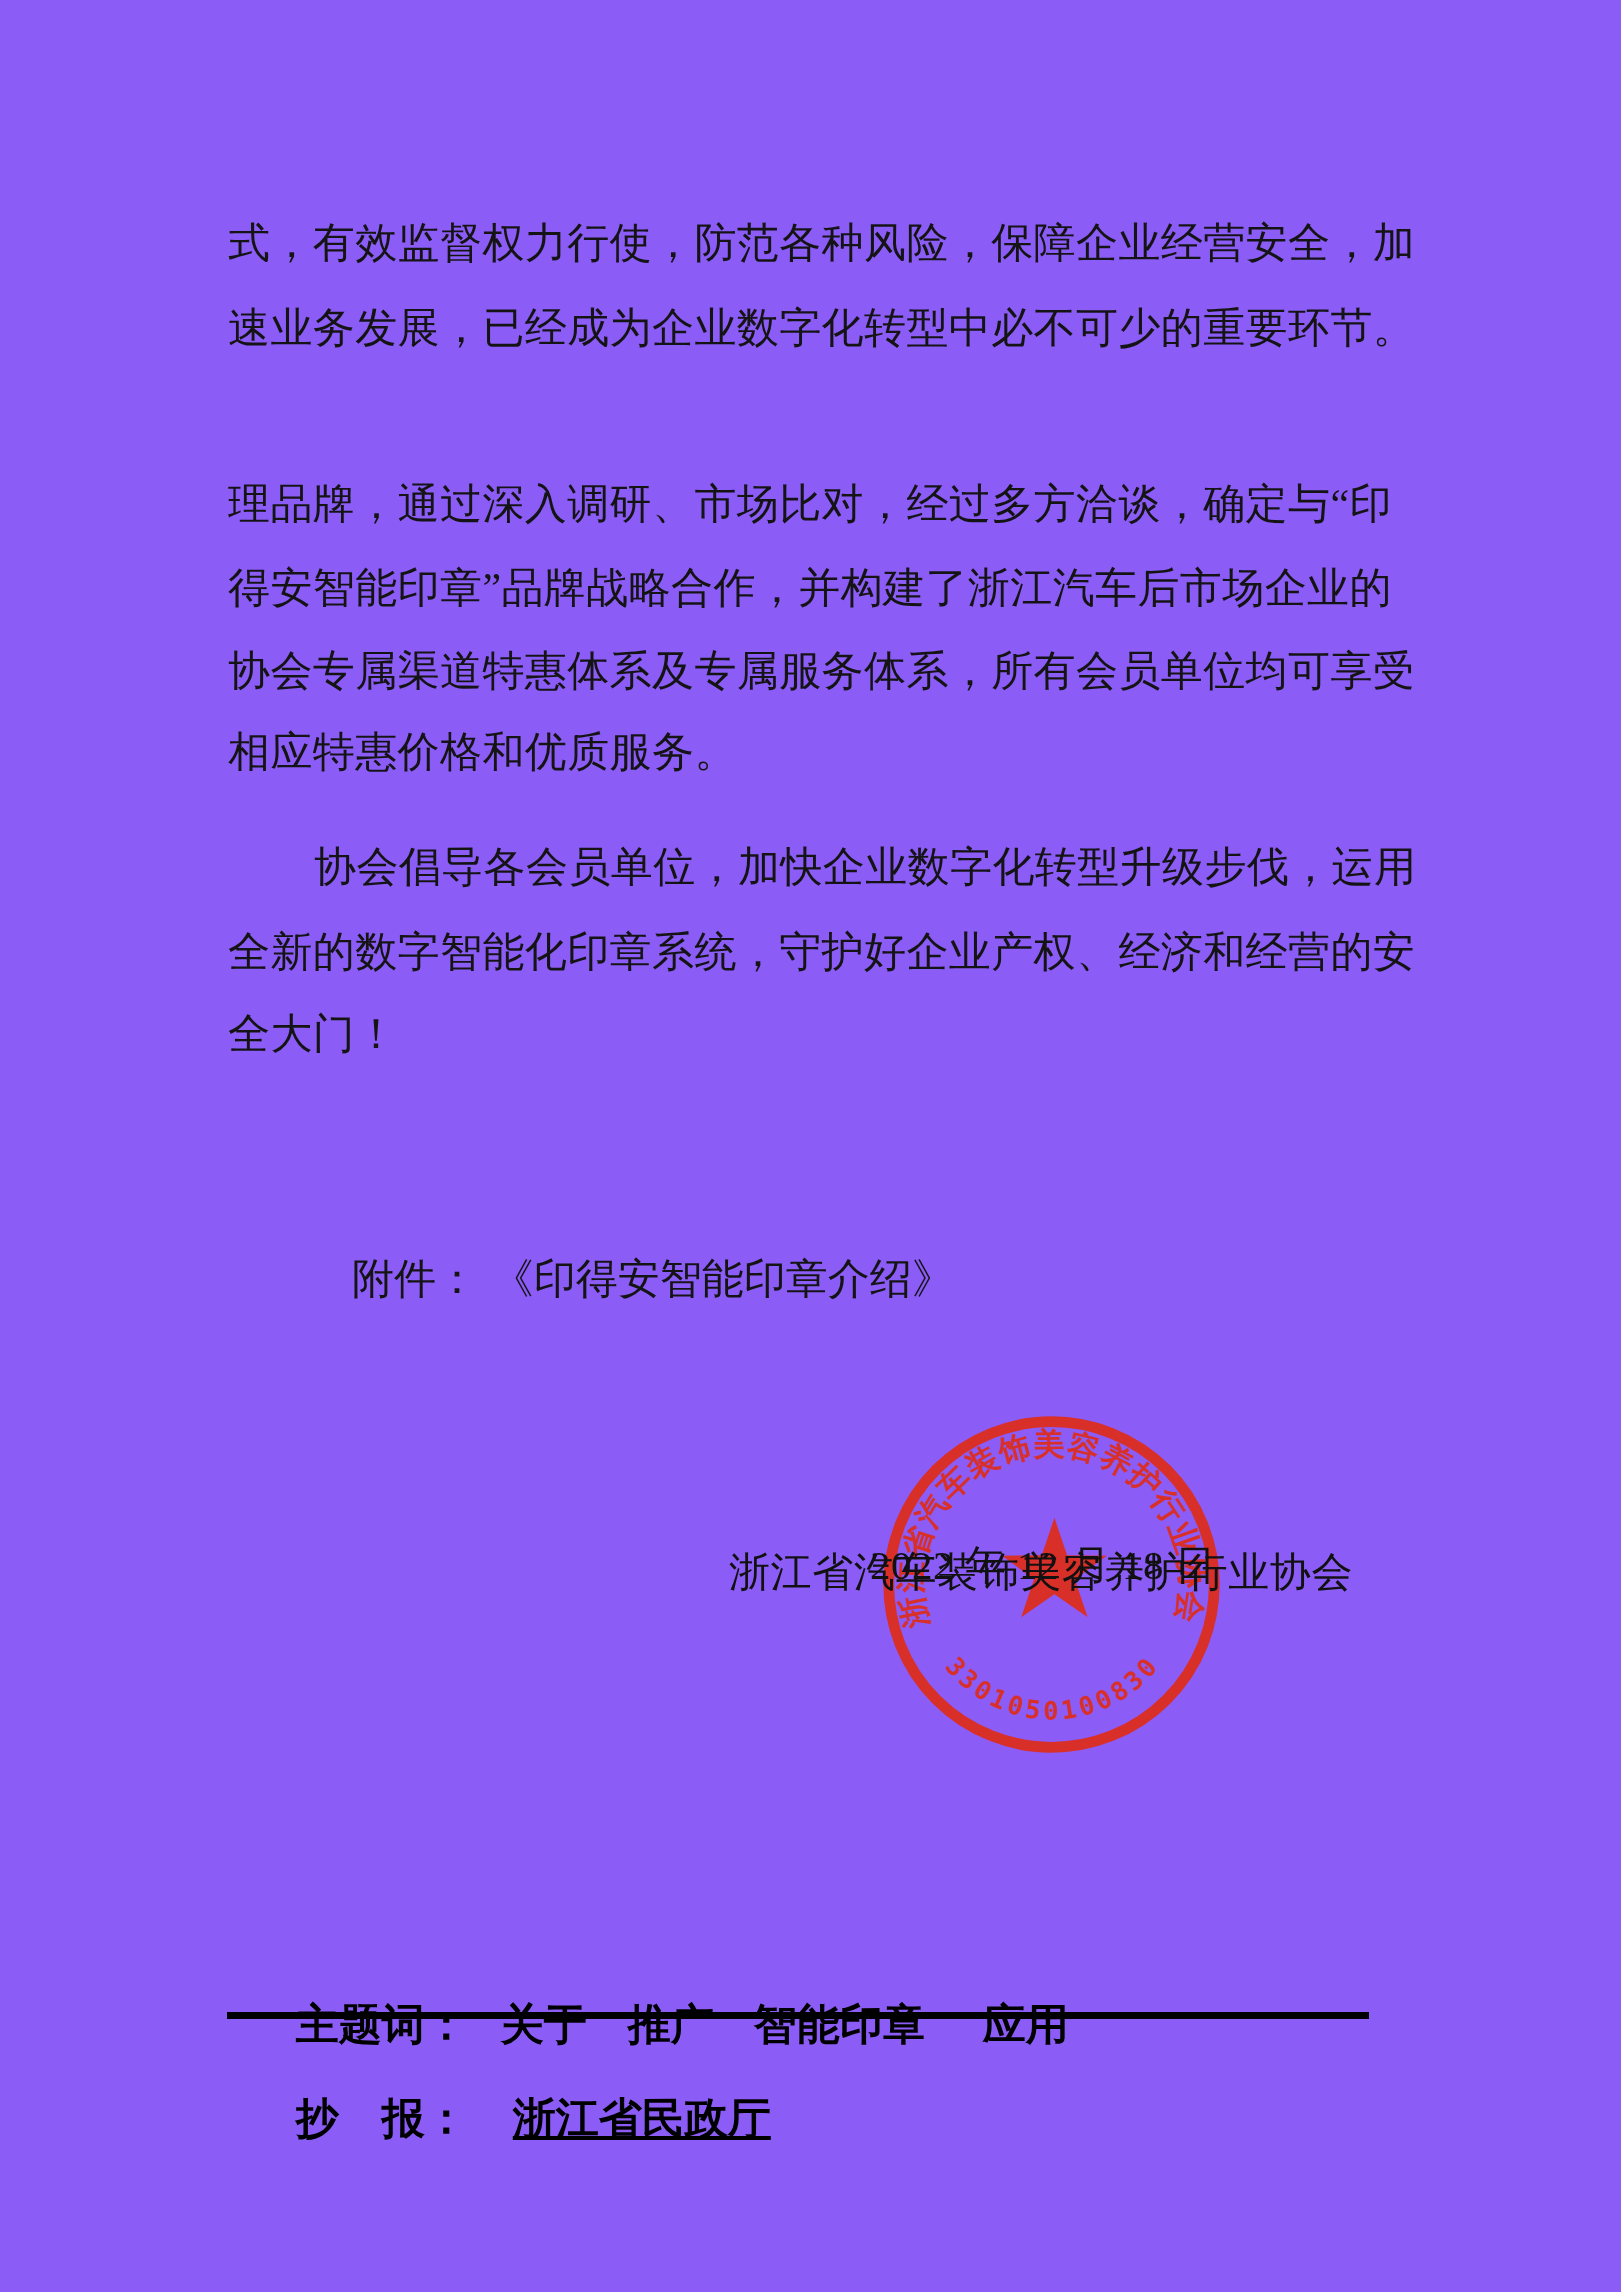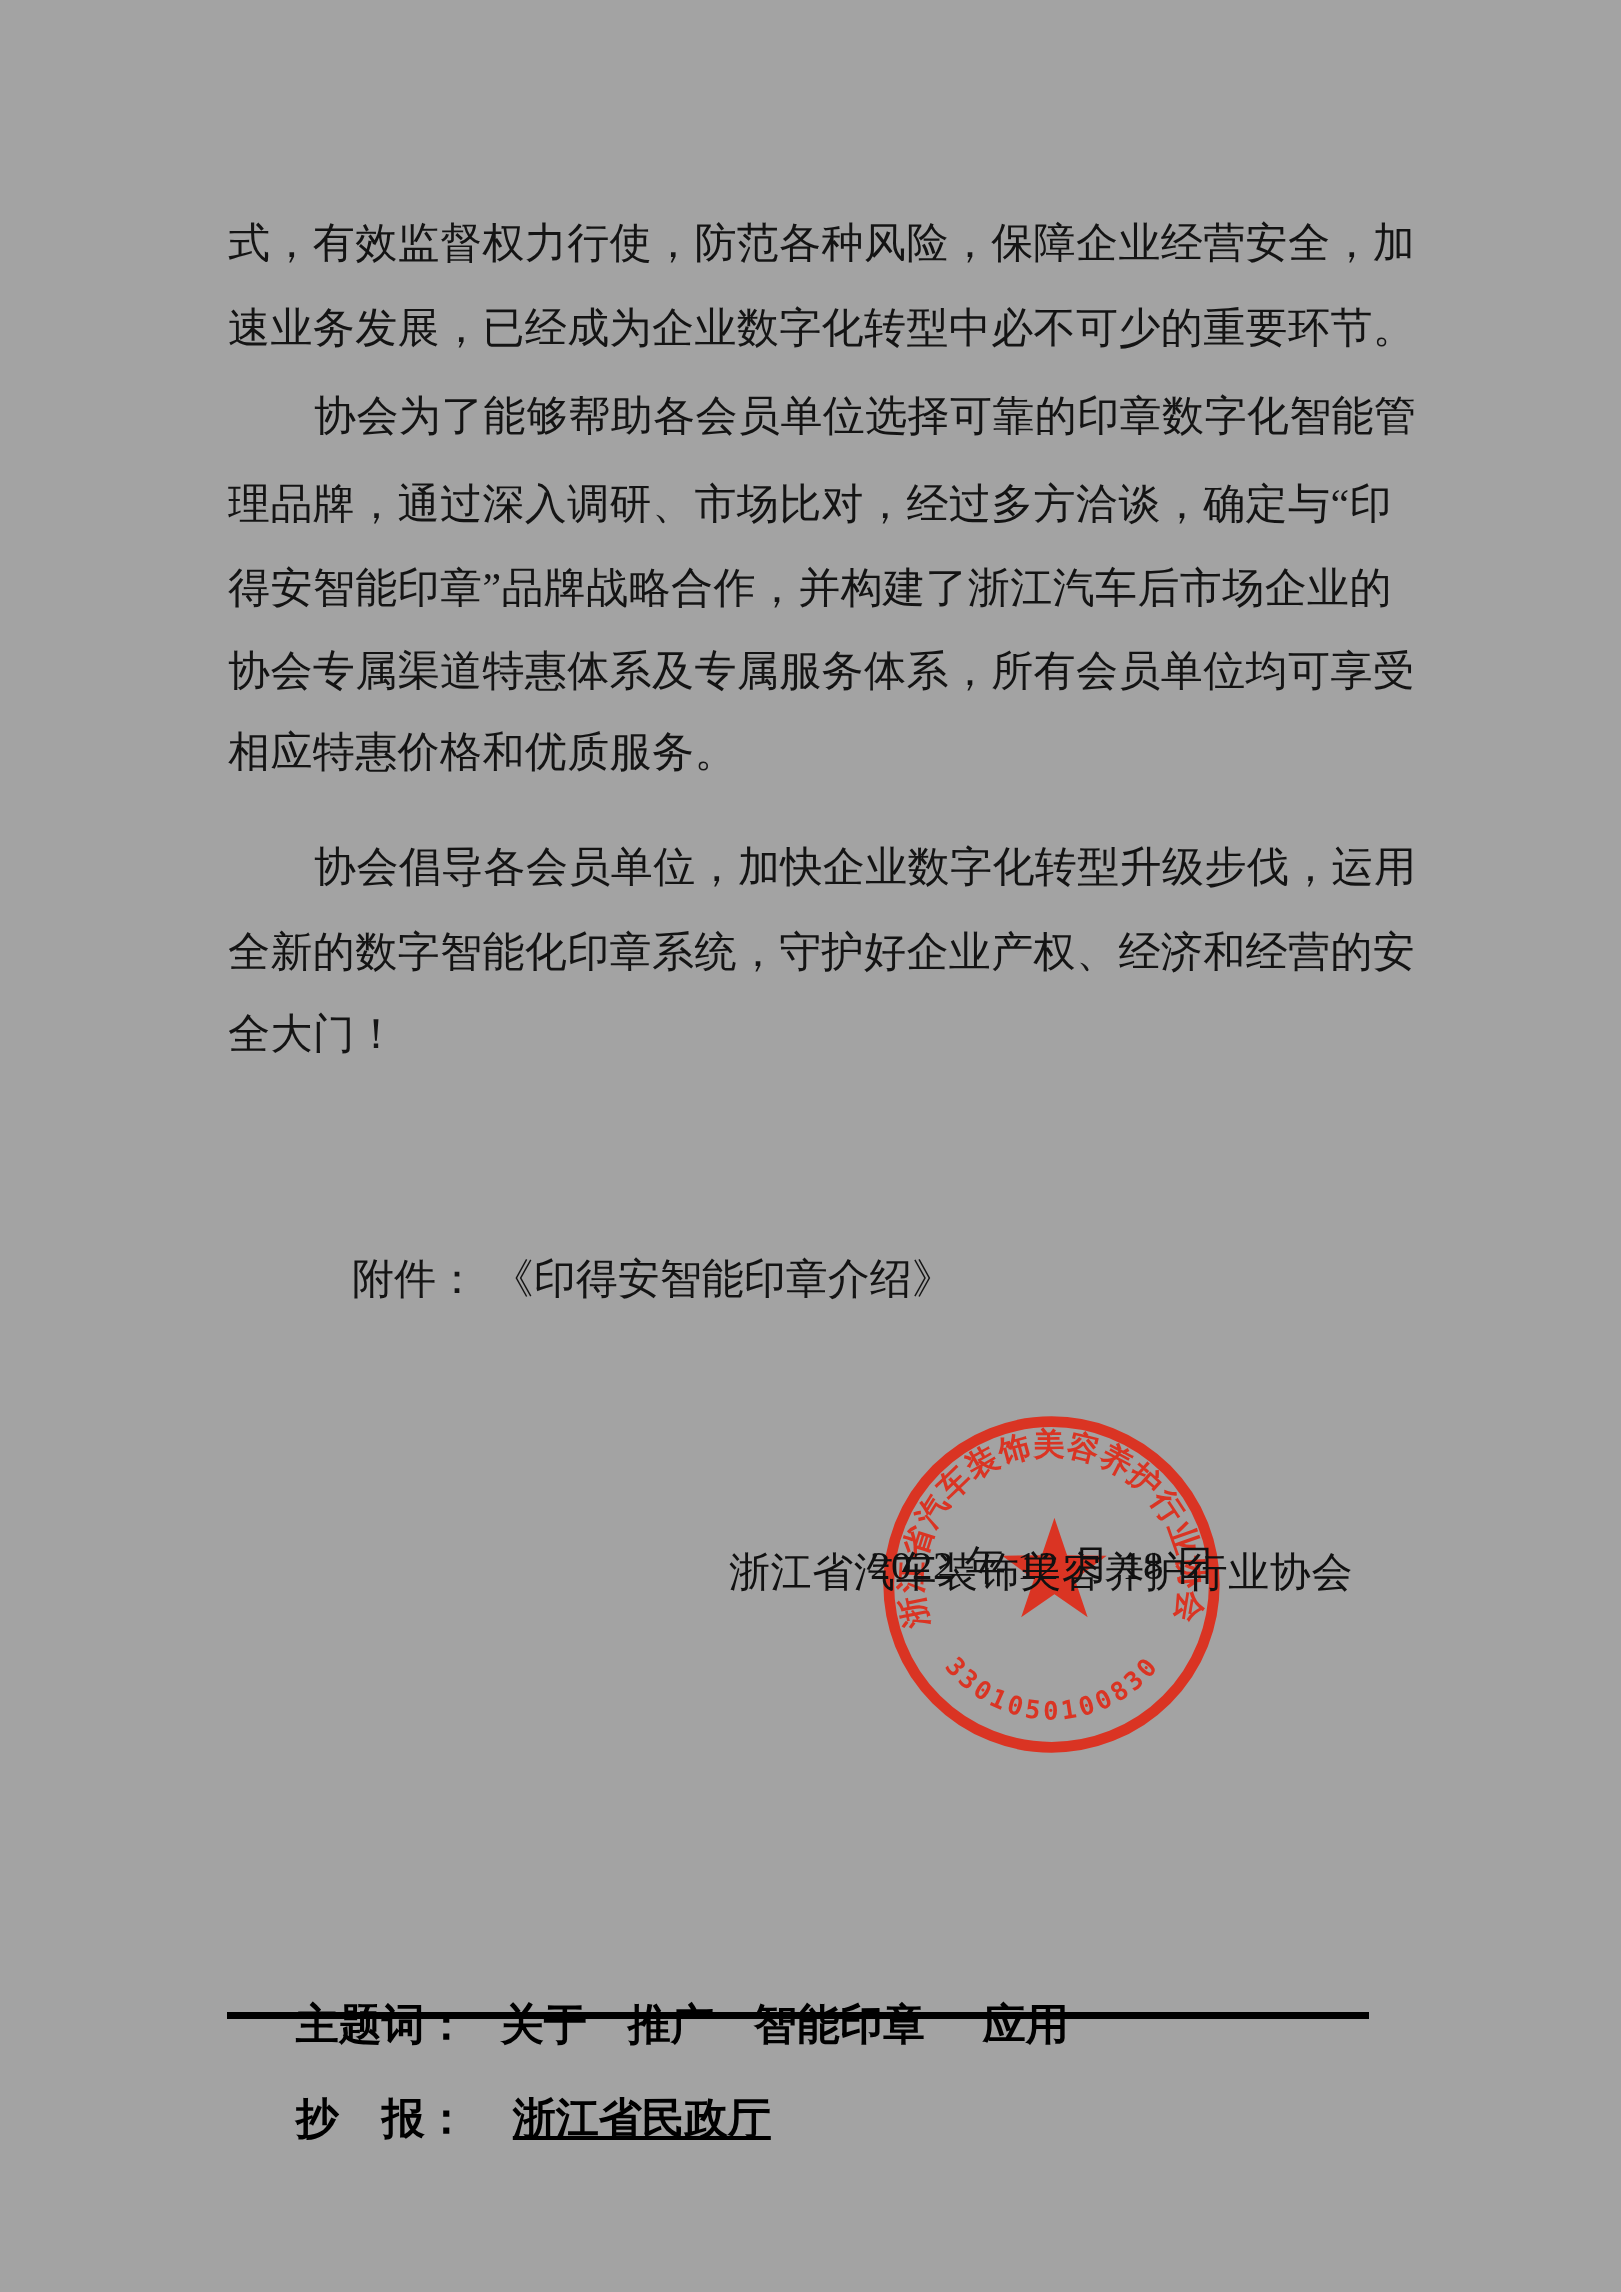--- a/index.html
+++ b/index.html
@@ -1,19 +1,19 @@
 <!DOCTYPE html>
 <html><head>
 <meta charset="utf-8">
 <style>
   * { margin:0; padding:0; box-sizing:border-box; }
   body { background:#ffffff; }
   .page {
     position:relative; width:1621px; height:2293px;
-    background:#a3a3a3; overflow:hidden;
+    background:#8b5cf6; overflow:hidden;
     font-family:"Liberation Serif", serif; color:#141414;
   }
   .bline {
     position:absolute; left:228px; font-size:42px; line-height:1.15;
     letter-spacing:0.4px; white-space:pre; color:#141414;
   }
   .bline.indent { padding-left:86px; }
   .attach-row {
     position:absolute; left:310px; top:1203px; font-size:42px;
     white-space:pre; color:#141414;
@@ -61,21 +61,20 @@
   }
   .cc-value { margin-left:45px;text-decoration:underline; }
 </style>
 </head>
 <body>
 
 <div class="page">
 
   <div class="bline" style="top:219px;">式，有效监督权力行使，防范各种风险，保障企业经营安全，加</div>
   <div class="bline" style="top:304px;">速业务发展，已经成为企业数字化转型中必不可少的重要环节。</div>
-  <div class="bline indent" style="top:392px;">协会为了能够帮助各会员单位选择可靠的印章数字化智能管</div>
   <div class="bline" style="top:480px;">理品牌，通过深入调研、市场比对，经过多方洽谈，确定与“印</div>
   <div class="bline" style="top:564px;">得安智能印章”品牌战略合作，并构建了浙江汽车后市场企业的</div>
   <div class="bline" style="top:647px;">协会专属渠道特惠体系及专属服务体系，所有会员单位均可享受</div>
   <div class="bline" style="top:728px;">相应特惠价格和优质服务。</div>
   <div class="bline indent" style="top:843px;">协会倡导各会员单位，加快企业数字化转型升级步伐，运用</div>
   <div class="bline" style="top:928px;">全新的数字智能化印章系统，守护好企业产权、经济和经营的安</div>
   <div class="bline" style="top:1010px;">全大门！</div>
 
   <div class="attach-row">
     <span>附件：</span><span class="attach-title">《印得安智能印章介绍》</span>

